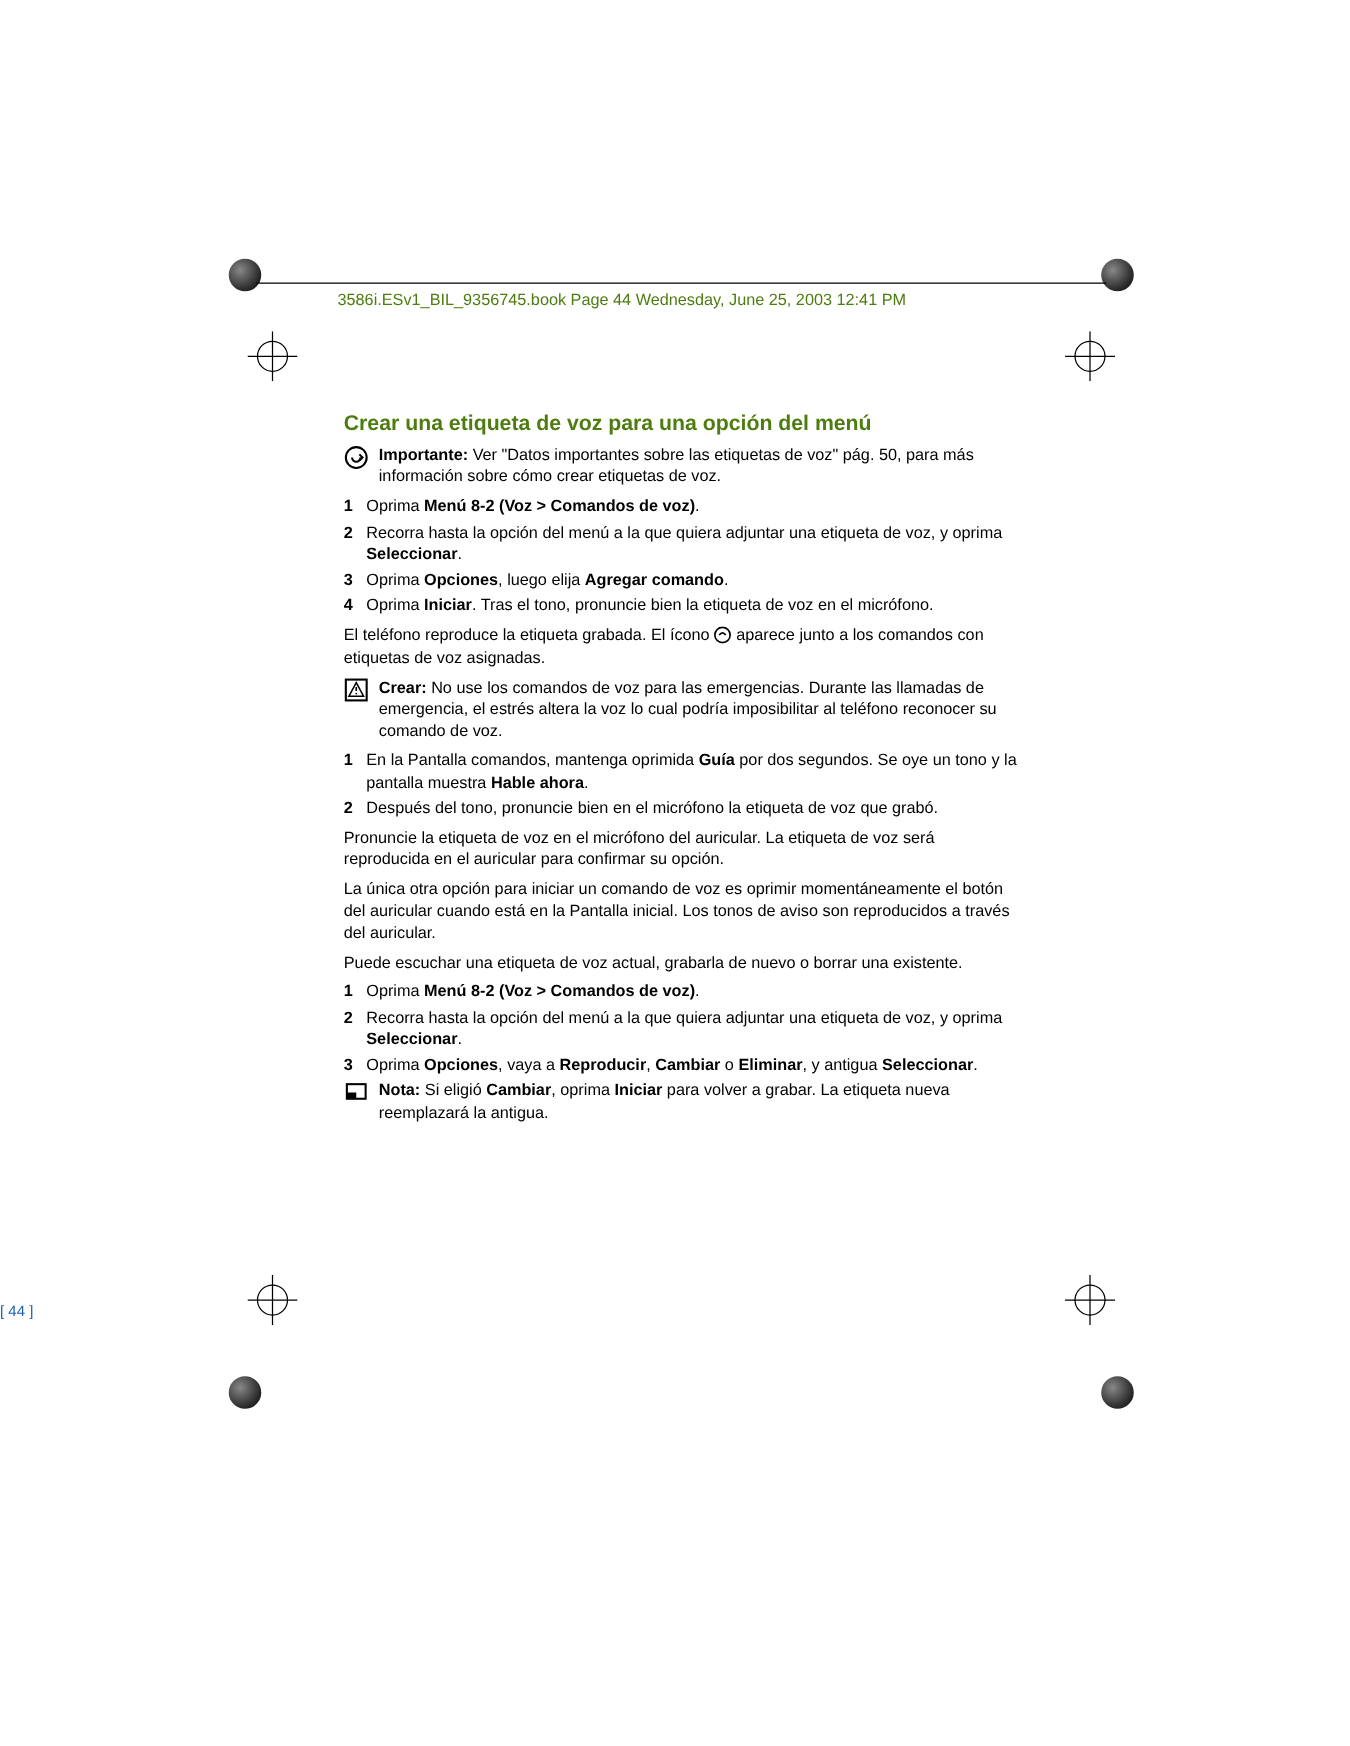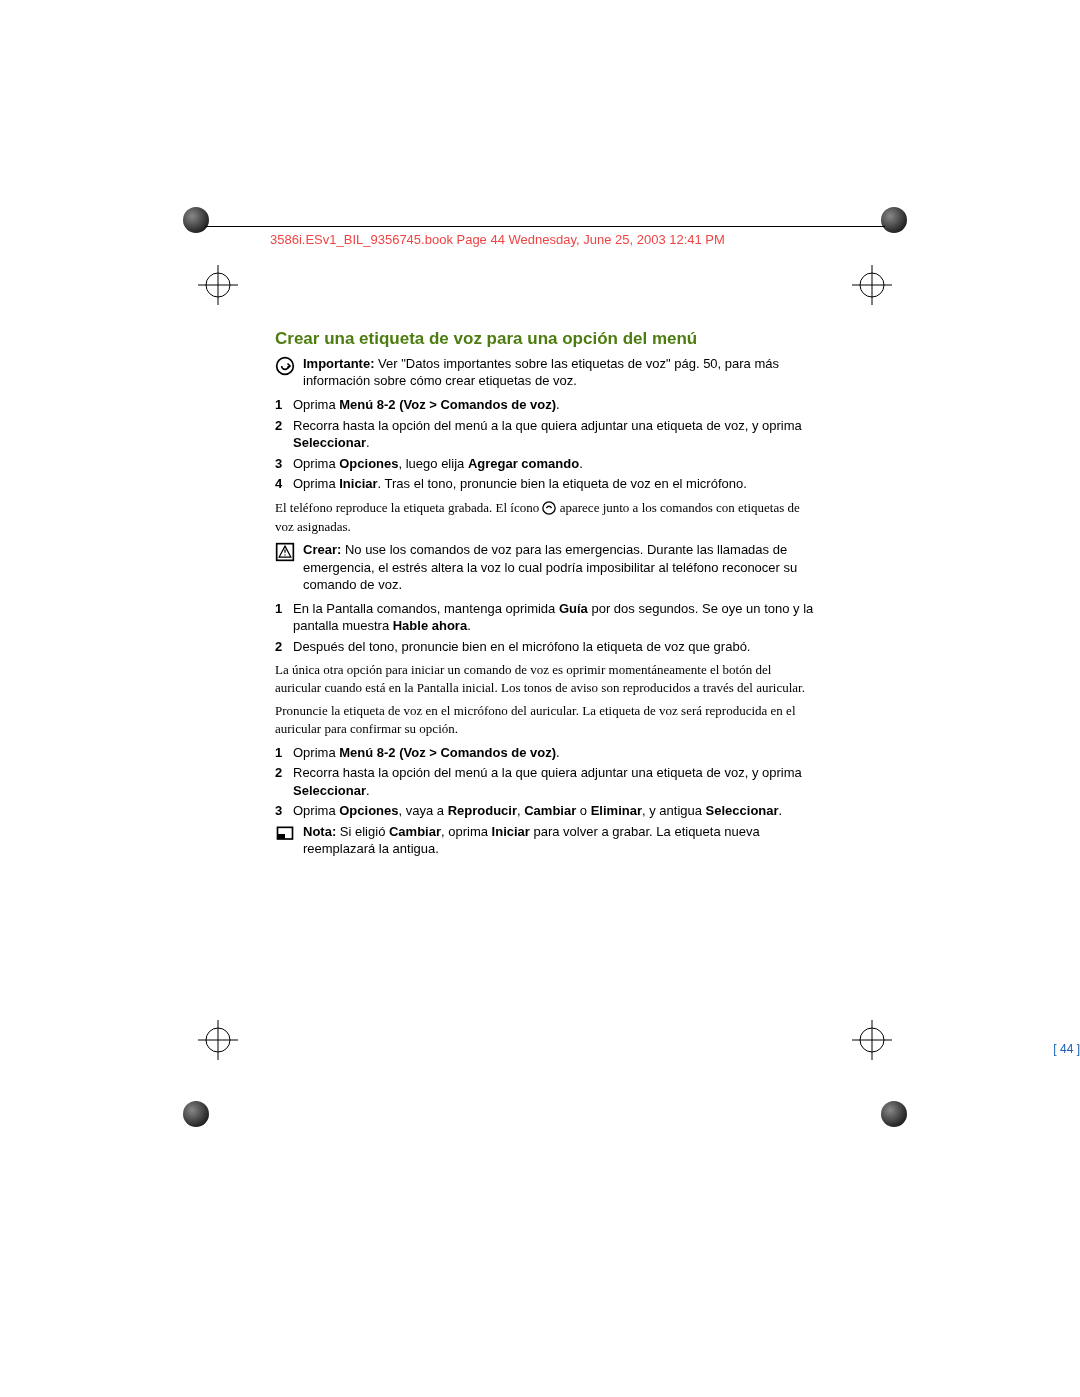--- a/index.html
+++ b/index.html
@@ -37,21 +37,21 @@
   right: 195px;
   top: 226px;
   height: 1px;
   background: #000;
 }
 .header-text {
   position: absolute;
   left: 270px;
   top: 232px;
   font-size: 13px;
-  color: #ef4444;
+  color: #4d7c0f;
 }
 .content {
   position: absolute;
   left: 275px;
   top: 310px;
   width: 540px;
   font-size: 13px;
   color: #000;
   line-height: 1.35;
 }
@@ -77,31 +77,30 @@
 .num-list {
   margin: 3px 0;
   display: flex;
 }
 .num-list .num {
   font-weight: bold;
   width: 18px;
   flex-shrink: 0;
 }
 .num-list .txt { flex: 1; }
-.para { margin: 6px 0; font-family: Liberation Serif, serif; }
+.para { margin: 6px 0; }
 .b { font-weight: bold; }
 .page-num {
   position: absolute;
   left: 0;
   right: 0;
   top: 1042px;
-  text-align: right;
+  text-align: left;
   font-size: 12px;
   color: #1a5fb4;
-  padding-left: 16px;
 }
 .inline-icon {
   display: inline-block;
   vertical-align: middle;
 }
 .inline-icon svg { width: 14px; height: 14px; vertical-align: -2px; }
 </style>
 </head>
 <body>
 
@@ -196,23 +195,24 @@
     <div class="txt"><span class="b">Crear:</span><span> No use los comandos de voz para las emergencias. Durante las llamadas de emergencia, el estrés altera la voz lo cual podría imposibilitar al teléfono reconocer su comando de voz.</span></div>
   </div>
   <div class="num-list">
       <div class="num">1</div>
       <div class="txt"><span>En la Pantalla comandos, mantenga oprimida </span><span class="b">Guía</span><span> por dos segundos. Se oye un tono y la pantalla muestra </span><span class="b">Hable ahora</span><span>.</span></div>
     </div>
   <div class="num-list">
       <div class="num">2</div>
       <div class="txt">Después del tono, pronuncie bien en el micrófono la etiqueta de voz que grabó.</div>
     </div>
+  <div class="para">Pronuncie la etiqueta de voz en el micrófono del auricular. La etiqueta de voz será reproducida en el auricular para confirmar su opción.</div>
   <div class="para">La única otra opción para iniciar un comando de voz es oprimir momentáneamente el botón del auricular cuando está en la Pantalla inicial. Los tonos de aviso son reproducidos a través del auricular.</div>
-  <div class="para">Pronuncie la etiqueta de voz en el micrófono del auricular. La etiqueta de voz será reproducida en el auricular para confirmar su opción.</div>
-
+
+  <div class="para">Puede escuchar una etiqueta de voz actual, grabarla de nuevo o borrar una existente.</div>
   <div class="num-list">
       <div class="num">1</div>
       <div class="txt"><span>Oprima </span><span class="b">Menú 8-2 (Voz &gt; Comandos de voz)</span><span>.</span></div>
     </div>
   <div class="num-list">
       <div class="num">2</div>
       <div class="txt"><span>Recorra hasta la opción del menú a la que quiera adjuntar una etiqueta de voz, y oprima </span><span class="b">Seleccionar</span><span>.</span></div>
     </div>
   <div class="num-list">
       <div class="num">3</div>

